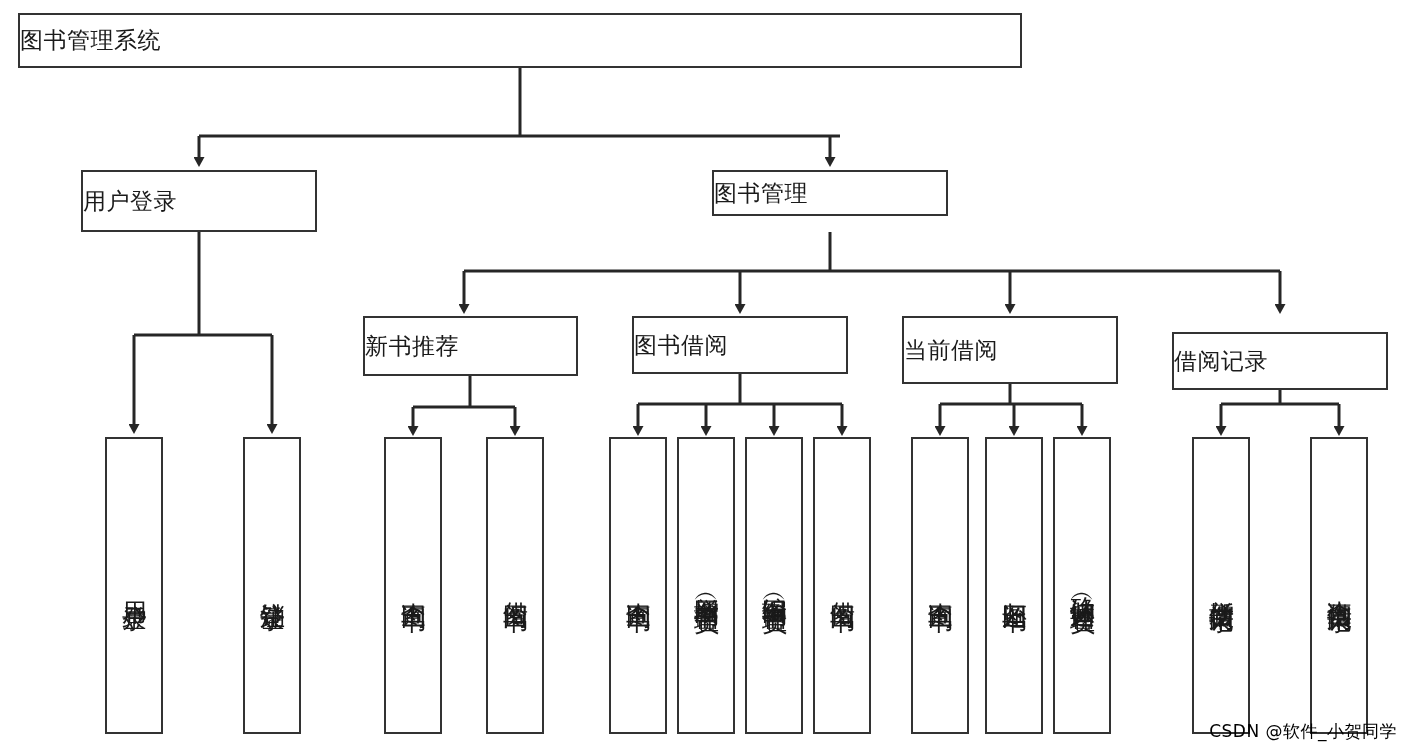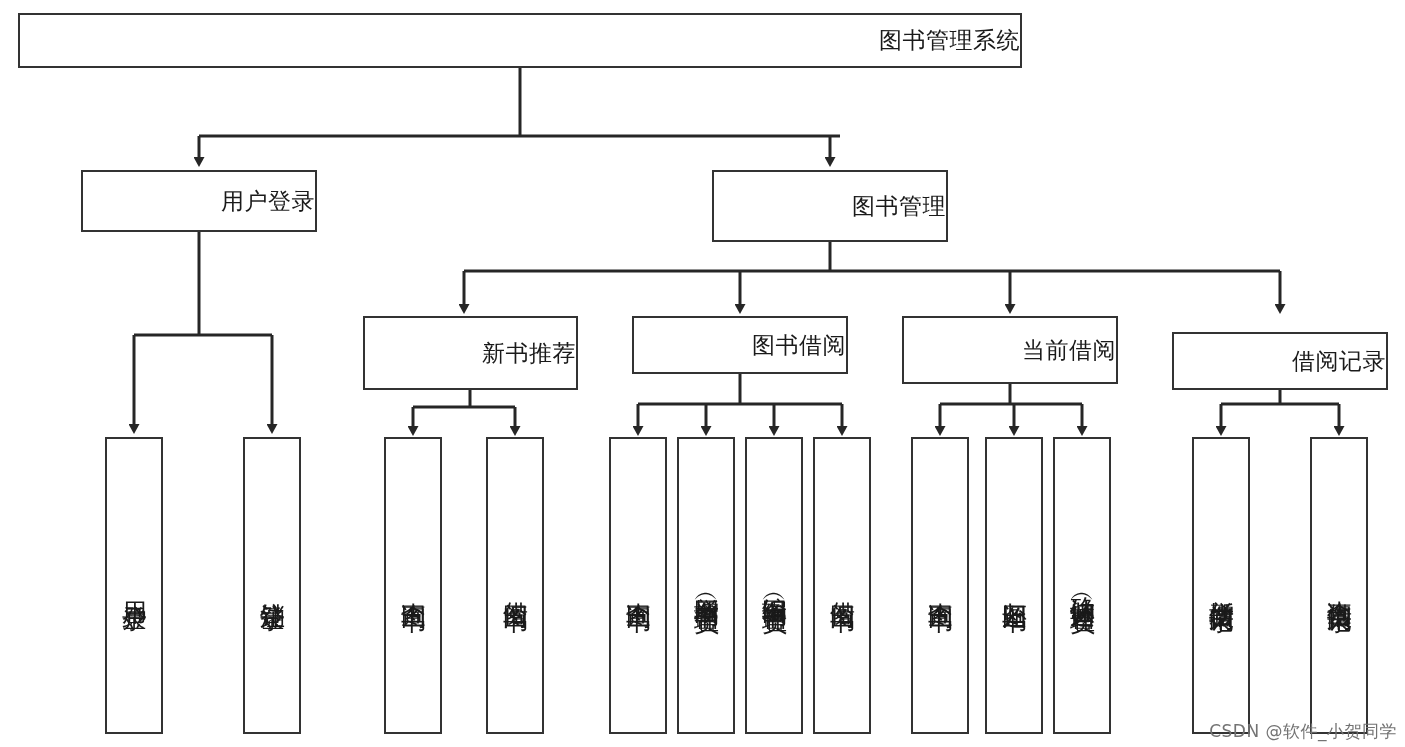--- a/index.html
+++ b/index.html
@@ -28,21 +28,21 @@
     height: 747px;
     pointer-events: none;
   }
   .node {
     position: absolute;
     box-sizing: border-box;
     background: #ffffff;
     border: 2px solid #333333;
     display: flex;
     align-items: center;
-    justify-content: flex-end;
+    justify-content: flex-start;
     color: #1a1a1a;
   }
   .node-label {
     display: block;
     white-space: pre-line;
     text-align: center;
     line-height: 1.05;
   }
   .h-node .node-label {
     font-size: 23px;
@@ -62,21 +62,21 @@
     line-height: 1.12;
     letter-spacing: 2px;
     white-space: nowrap;
     max-height: 280px;
   }
   .watermark {
     position: absolute;
     right: 8px;
     bottom: 4px;
     font-size: 17px;
-    color: #737373;
+    color: #000000;
     letter-spacing: 0.5px;
     white-space: nowrap;
     font-family: "DejaVu Sans", "Liberation Sans", sans-serif;
   }
 </style>
 </head>
 <body>
 
 <div id="diagram-root">
 
@@ -131,28 +131,28 @@
     </g>
   </svg>
 
   <div class="node h-node root-node" style="left:18px; top:13px; width:1004px; height:55px;">
     <span class="node-label">图书管理系统</span>
   </div>
 
   <div class="node h-node" style="left:81px; top:170px; width:236px; height:62px;">
     <span class="node-label">用户登录</span>
   </div>
-  <div class="node h-node" style="left:712px; top:170px; width:236px; height:72px;">
+  <div class="node h-node" style="left:712px; top:170px; width:236px; height:46px;">
     <span class="node-label">图书管理</span>
   </div>
 
-  <div class="node h-node" style="left:363px; top:316px; width:215px; height:74px;">
+  <div class="node h-node" style="left:363px; top:316px; width:215px; height:60px;">
     <span class="node-label">新书推荐</span>
   </div>
-  <div class="node h-node" style="left:632px; top:316px; width:216px; height:58px;padding-left:20px;">
+  <div class="node h-node" style="left:632px; top:316px; width:216px; height:58px;">
     <span class="node-label">图书借阅</span>
   </div>
   <div class="node h-node" style="left:902px; top:316px; width:216px; height:68px;">
     <span class="node-label">当前借阅</span>
   </div>
   <div class="node h-node" style="left:1172px; top:316px; width:216px; height:58px;margin-top:16px;">
     <span class="node-label">借阅记录</span>
   </div>
 
   <div class="node v-node" style="left:105px; top:437px; width:58px; height:297px;">

